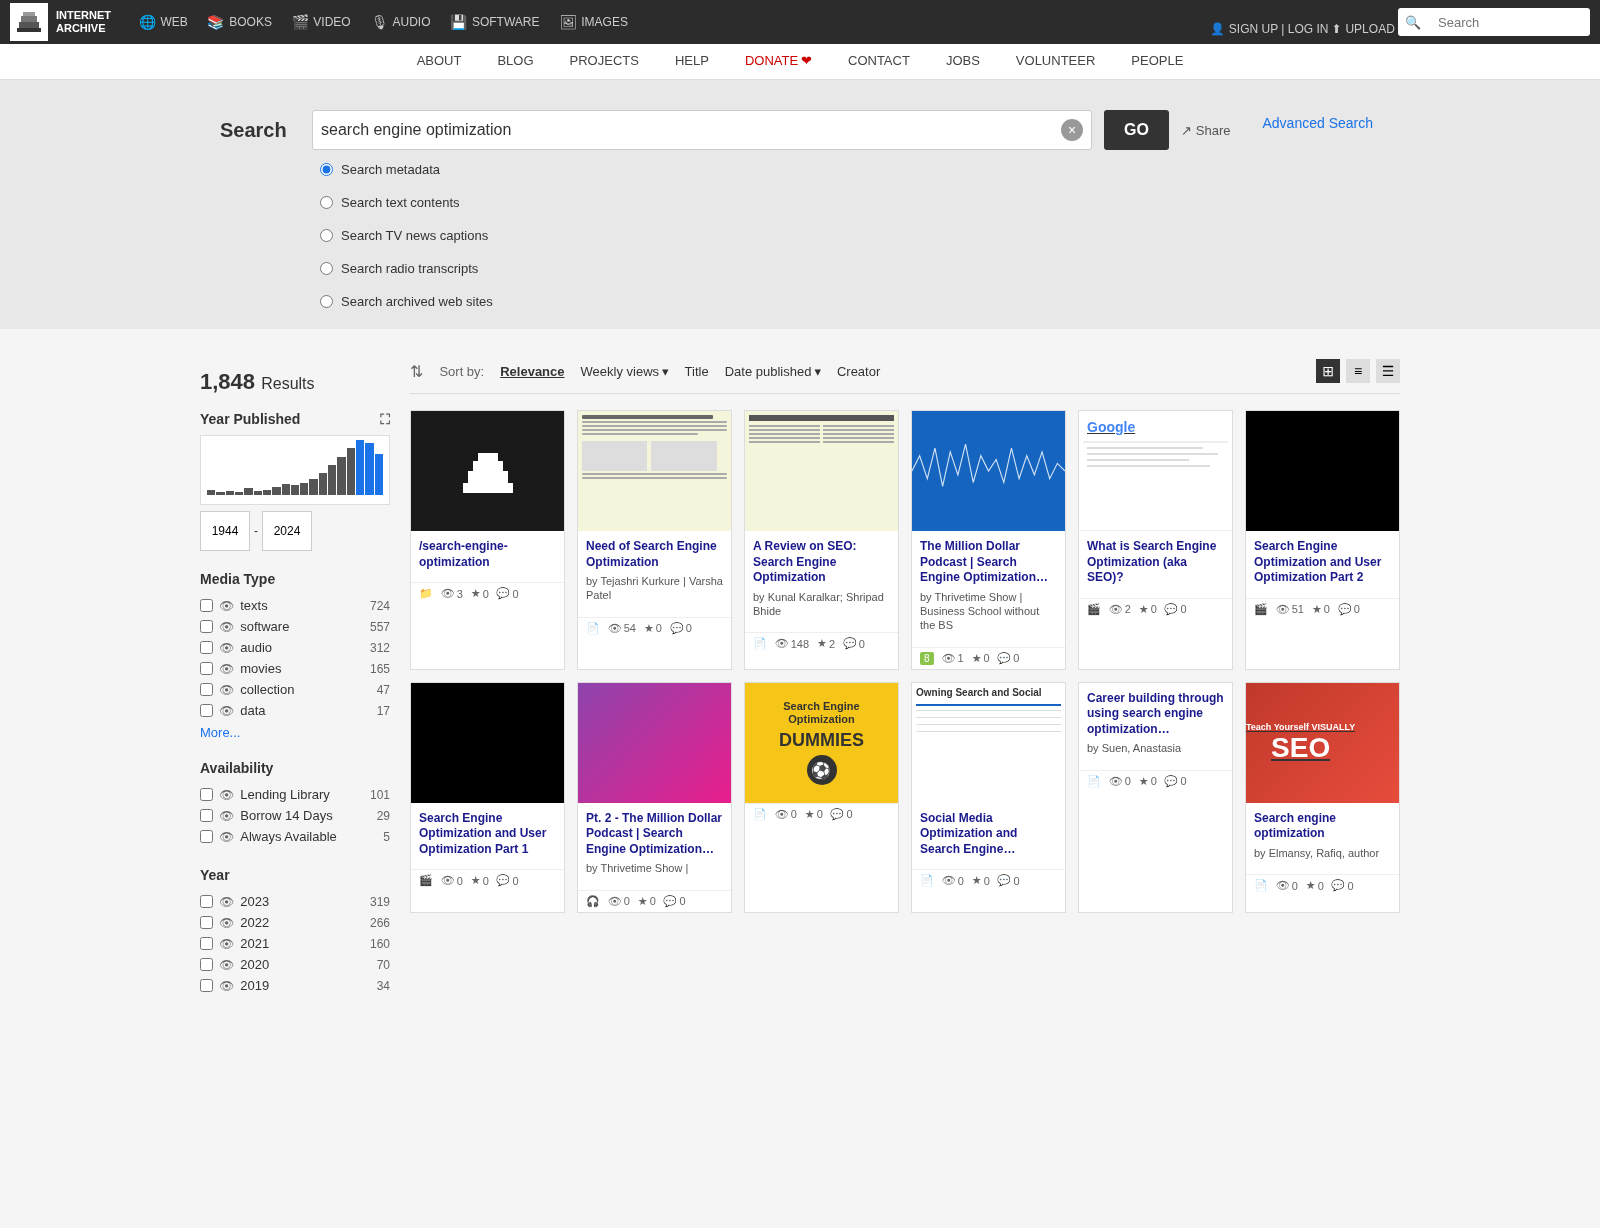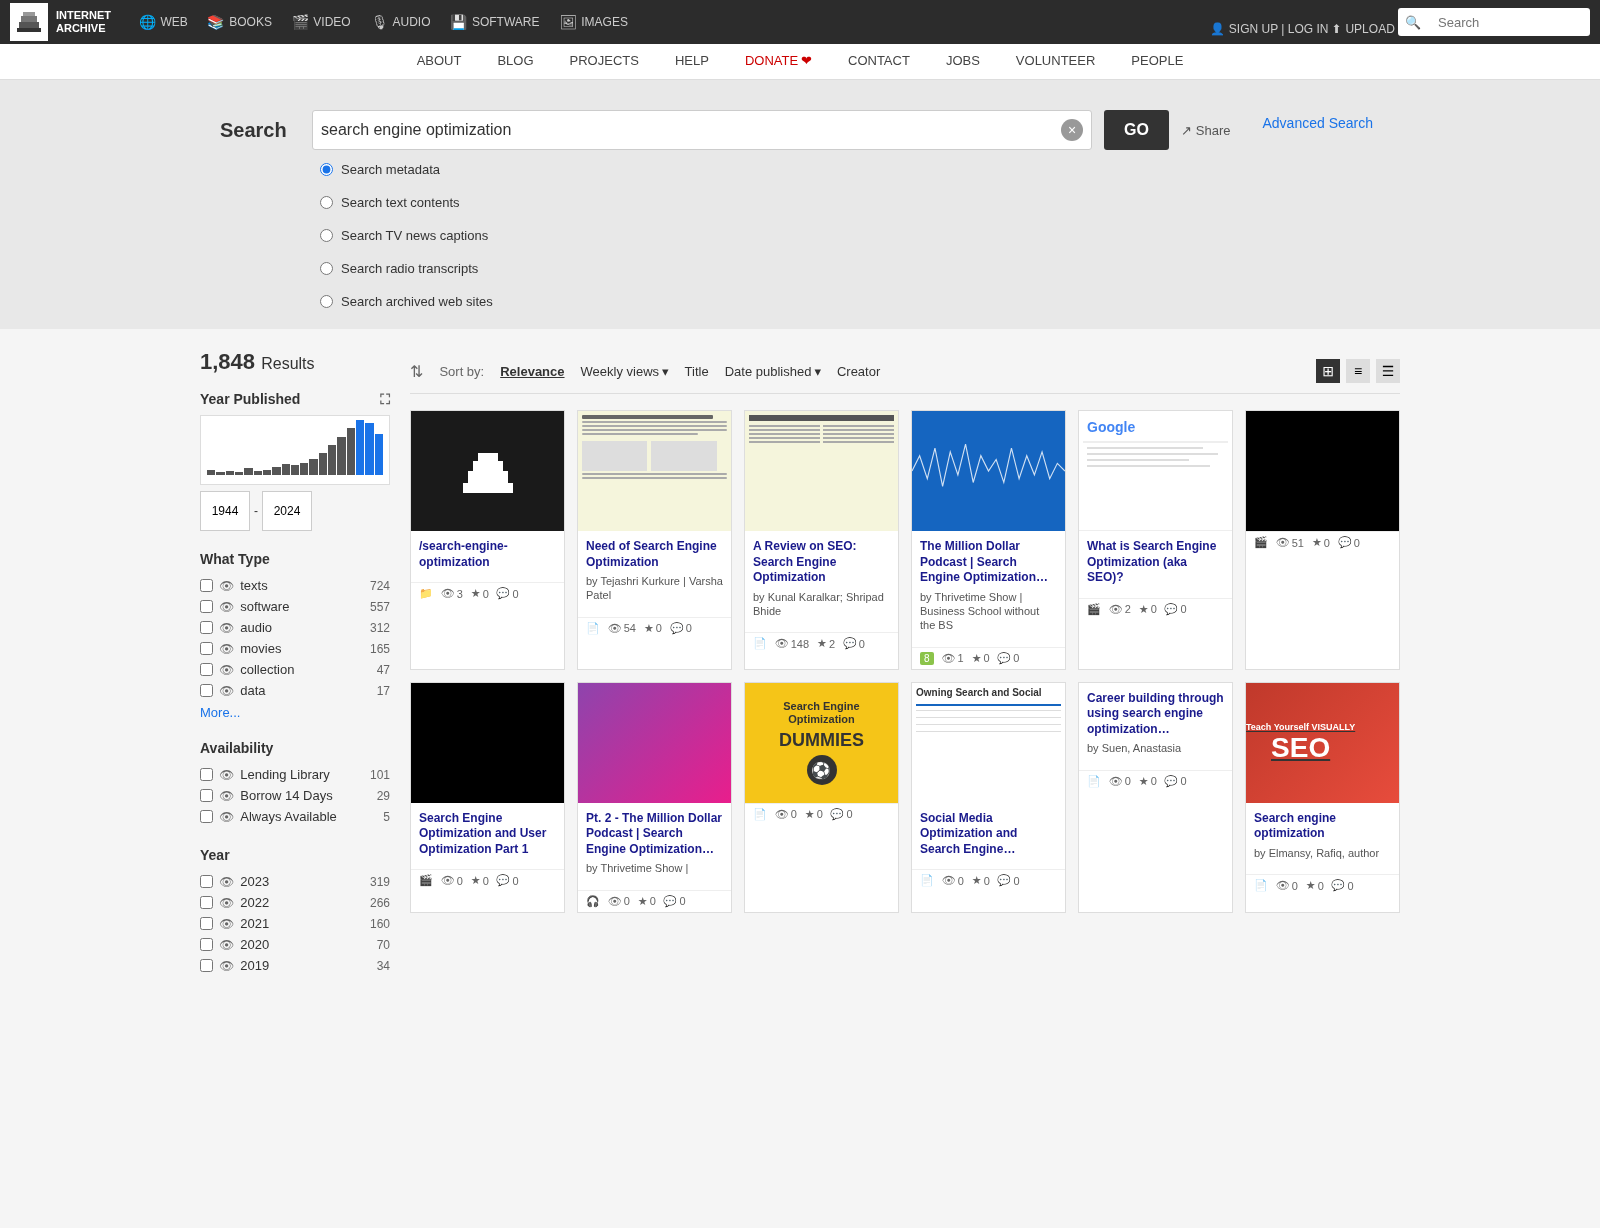--- a/index.html
+++ b/index.html
@@ -228,20 +228,21 @@
 
     
     .sidebar {
       width: 190px;
       flex-shrink: 0;
     }
     .results-count {
       font-size: 22px;
       font-weight: bold;
       margin-bottom: 16px;
+      margin-top: 20px;
     }
     .results-count span {
       font-weight: normal;
       font-size: 16px;
     }
     .filter-section {
       margin-bottom: 20px;
     }
     .filter-title {
       font-size: 14px;
@@ -481,20 +482,21 @@
       justify-content: flex-start;
       text-decoration: underline;
     }
     .google-thumb {
       background: #fff;
       width: 100%;
       height: 100%;
       display: flex;
       flex-direction: column;
       padding: 4px;
+      text-decoration: underline;
     }
     .seo-dummies-thumb {
       background: #f5c518;
       width: 100%;
       height: 100%;
       display: flex;
       flex-direction: column;
       align-items: center;
       justify-content: center;
       padding: 4px;
@@ -652,21 +654,21 @@
         </div>
       </div>
       <div class="year-range">
         <input type="text" value="1944" style="">
         <span>-</span>
         <input type="text" value="2024" style="">
       </div>
     </div>
 
     <div class="filter-section">
-      <div class="filter-title">What Type</div>
+      <div class="filter-title">Media Type</div>
       <div class="filter-item">
         <div class="filter-item-left">
           <input type="checkbox" style="">
           <span class="eye-icon">👁</span>
           <span>texts</span>
         </div>
         <span class="filter-count">724</span>
       </div>
       <div class="filter-item">
         <div class="filter-item-left">
@@ -971,20 +973,23 @@
           </span>
           <span class="card-footer-item">
             <span>💬</span>
             <span>0</span>
           </span>
         </div>
       </div>
 
       <div class="result-card">
         <div class="card-thumb black-bg"></div>
+        <div class="card-info">
+          <div class="card-title">Search Engine Optimization and User Optimization Part 2</div>
+        </div>
         <div class="card-footer">
           <span>🎬</span>
           <span class="card-footer-item">
             <span>👁</span>
             <span>51</span>
           </span>
           <span class="card-footer-item">
             <span>★</span>
             <span>0</span>
           </span>

